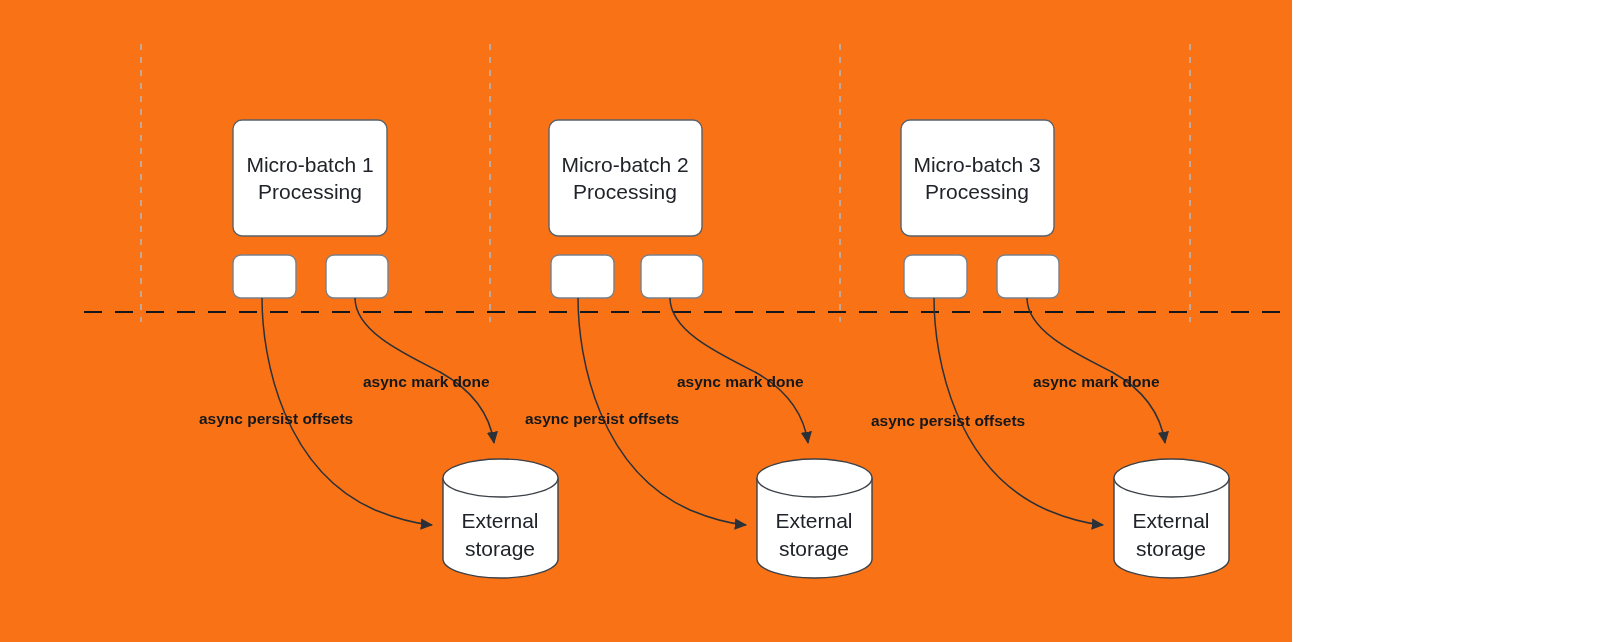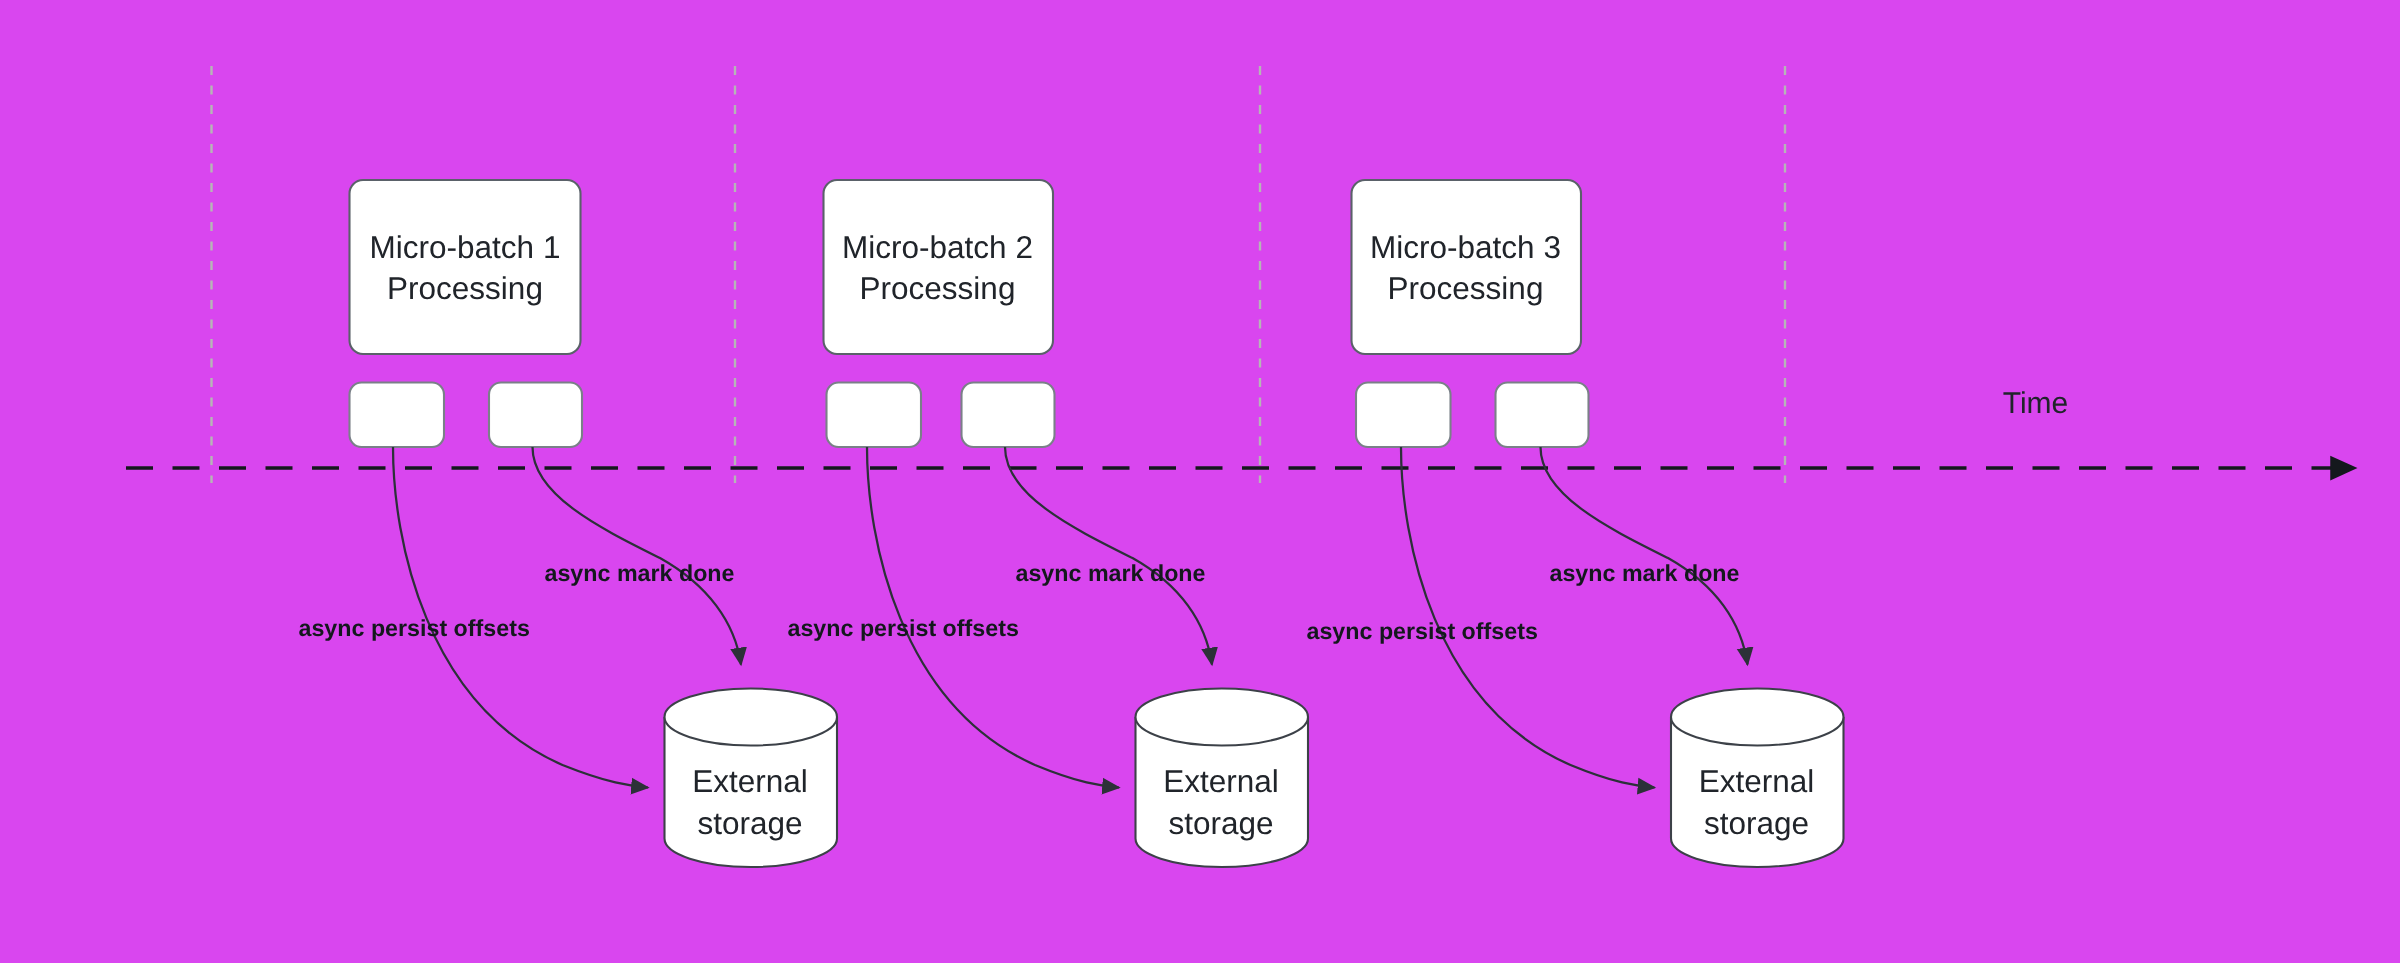--- a/index.html
+++ b/index.html
@@ -2,23 +2,23 @@
 <html><head>
 <meta charset="utf-8">
 <style>
   html, body {
     margin: 0;
     padding: 0;
     background: #ffffff;
   }
   #canvas {
     position: relative;
-    width: 1600px;
+    width: 1292px;
     height: 642px;
-    background: #d946ef;
+    background: #f97316;
     font-family: "Liberation Sans", sans-serif;
     overflow: hidden;
   }
   svg.layer {
     position: absolute;
     top: 0;
     left: 0;
     width: 1600px;
     height: 642px;
   }

